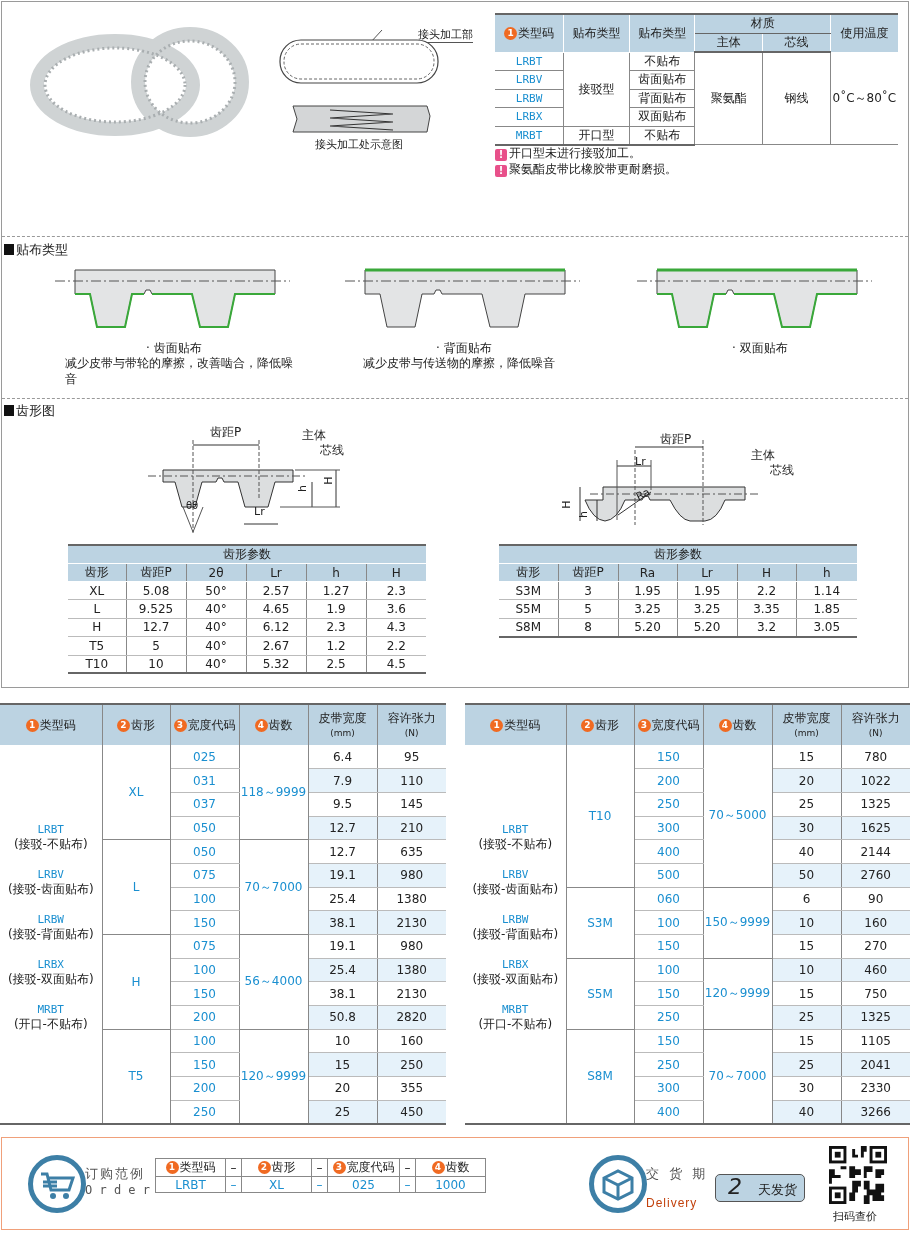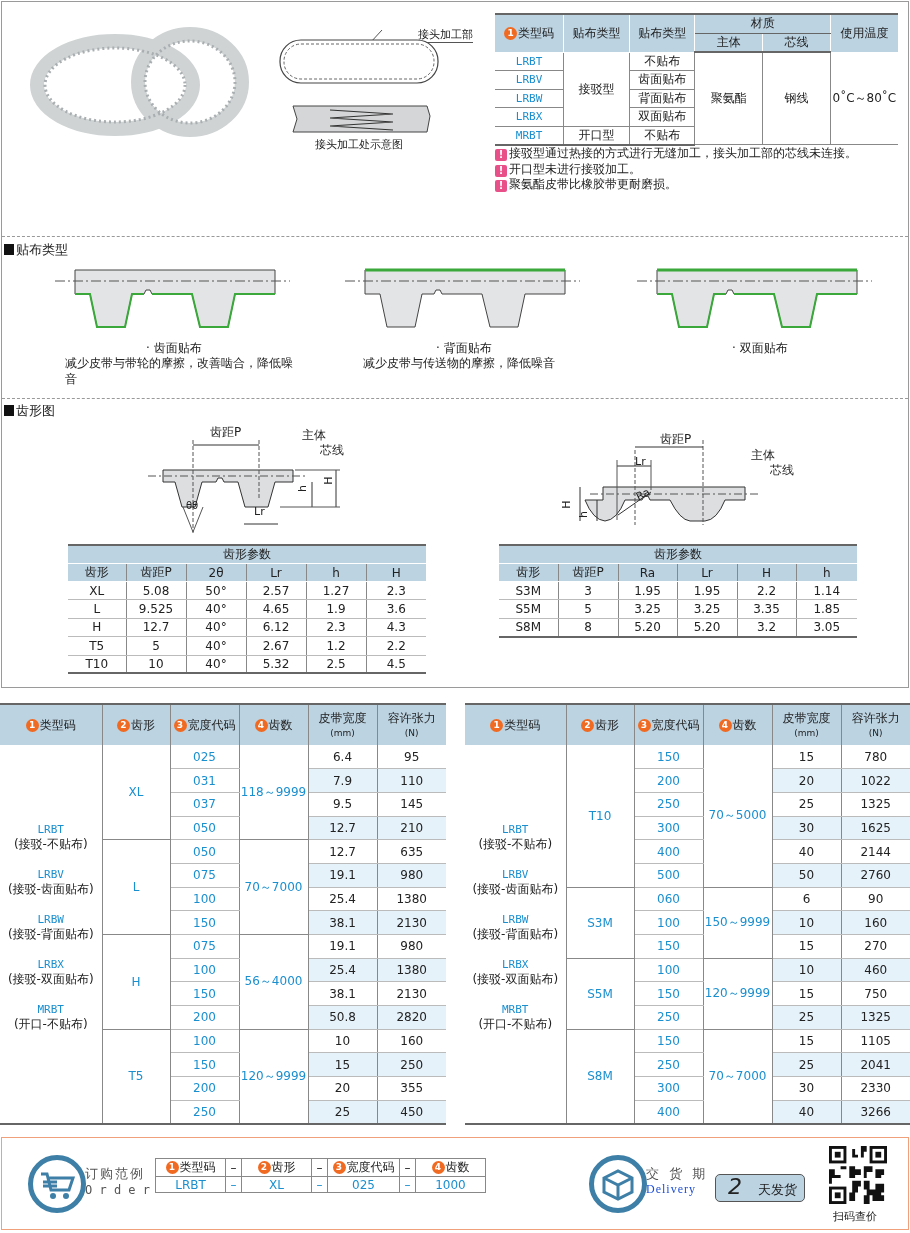--- a/index.html
+++ b/index.html
@@ -123,21 +123,20 @@
       </tr>
     <tr>
         <td class="code blue">MRBT</td>
         <td>开口型</td>
         <td>不贴布</td>
       </tr>
   </tbody>
 </table>
 
 <div class="notes">
-  <div><span class="bang">!</span><span>接驳型通过热接的方式进行无缝加工，接头加工部的芯线未连接。</span></div>
   <div><span class="bang">!</span><span>开口型未进行接驳加工。</span></div>
   <div><span class="bang">!</span><span>聚氨酯皮带比橡胶带更耐磨损。</span></div>
 </div>
 
 <div class="dash" style="top:236px"></div>
 
 <div class="sec-title" style="top:241px"><span class="sq"></span><span>贴布类型</span></div>
 
 <svg class="abs" style="left:50px;top:262px" width="250" height="70">
   <path d="M25 8 L225 8 L225 32 L185 32 L178 65 L150 65 L142 32 L102 32 L100 28 L96 28 L94 32 L82 32 L75 65 L47 65 L40 32 L25 32 Z" fill="#e3e4e5" stroke="#444"></path>
@@ -611,21 +610,21 @@
   </tbody>
     </table>
 
   <div class="circle-icon" style="left:587px;top:17px">
     <svg width="48" height="48" style="position:absolute;left:0;top:0">
       <path d="M10 18 L24 11 L38 18 L38 32 L24 39 L10 32 Z" fill="none" stroke="#3d7fa6" stroke-width="3"></path>
       <path d="M10 18 L24 25 L38 18 M24 25 L24 39" fill="none" stroke="#3d7fa6" stroke-width="3"></path>
     </svg>
   </div>
   <div class="abs" style="left:644px;top:27px;font-size:13px;letter-spacing:3px;color:#555">交 货 期</div>
-  <div class="abs" style="left:644px;top:44px;font-size:12px;color:#1d4ed8;font-family:Liberation Serif, serif;letter-spacing:1px">Delivery</div>
+  <div class="abs" style="left:644px;top:58px;font-size:12px;color:#c2410c;font-family:Liberation Sans, sans-serif;letter-spacing:1px">Delivery</div>
   <div class="deliv-badge" style="left:713px;top:36px">
     <span class="abs" style="left:12px;top:-1px;font-size:22px;font-style:italic">2</span>
     <span class="abs" style="left:42px;top:6px;font-size:13px">天发货</span>
   </div>
 
   <svg class="qr" viewBox="0 0 20 20">
     <rect width="20" height="20" fill="#fff"></rect>
     <rect x="0" y="0" width="6" height="6" fill="#111"></rect>
       <rect x="1" y="1" width="4" height="4" fill="#fff"></rect>
       <rect x="2" y="2" width="2" height="2" fill="#111"></rect>

